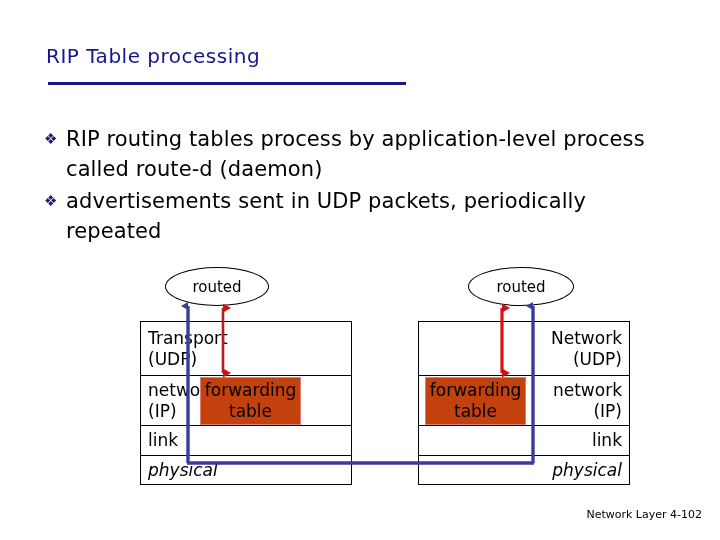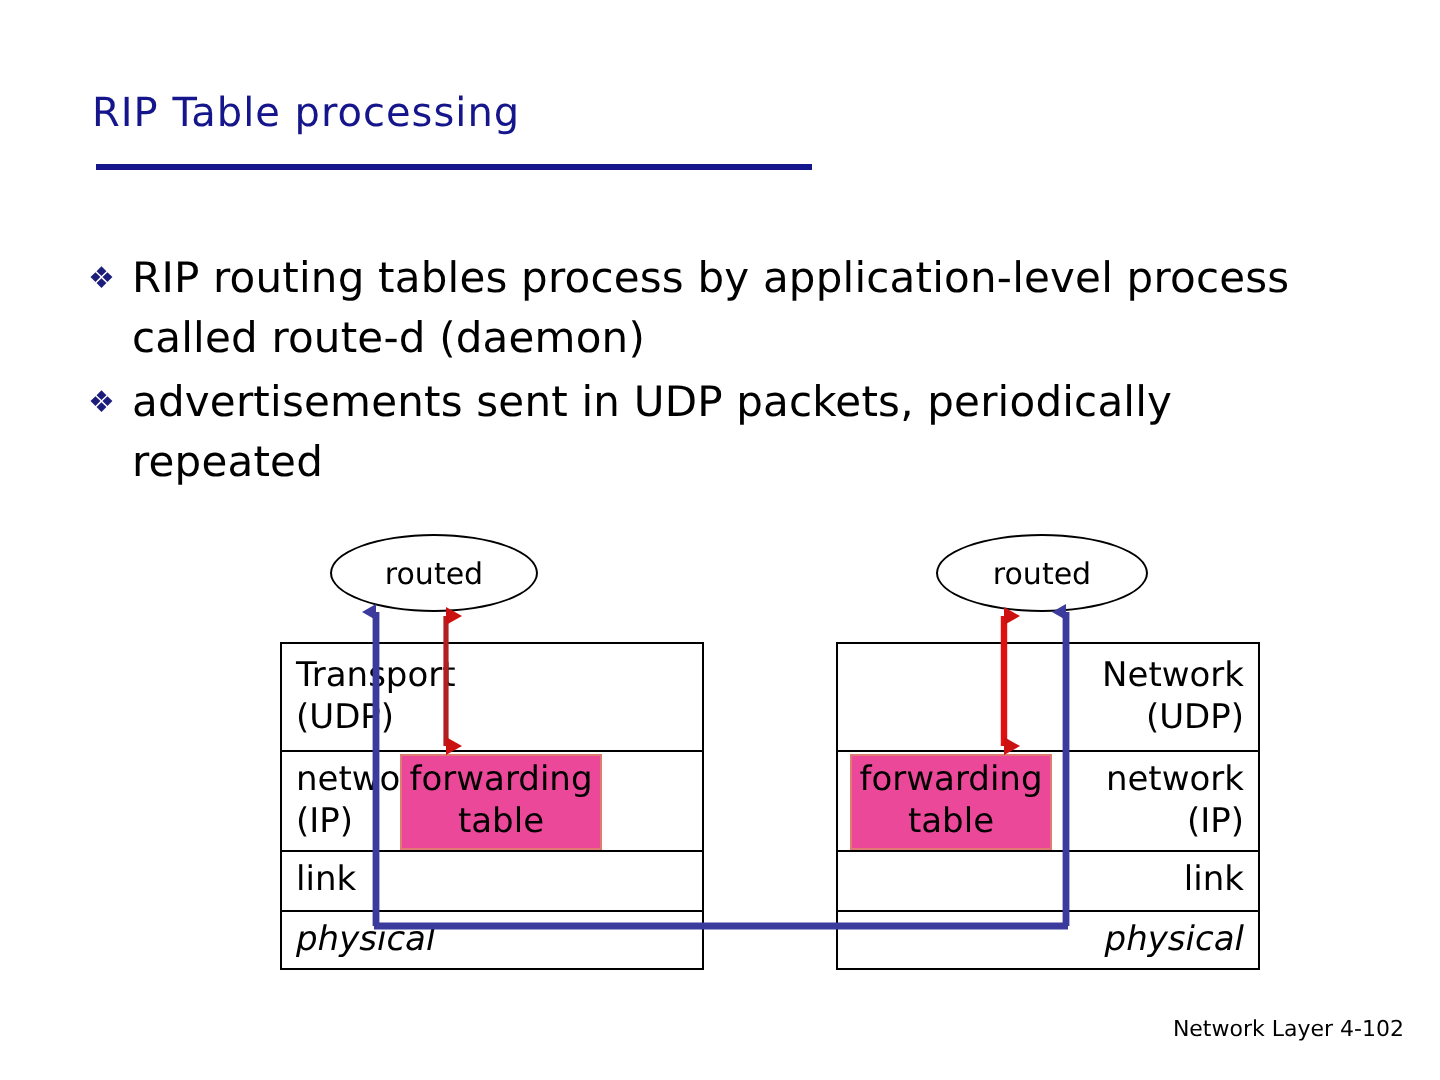--- a/index.html
+++ b/index.html
@@ -114,21 +114,21 @@
   .stack-left .srow .lbl { text-align: left; }
   .stack-right { }
   .stack-right .srow {
     justify-content: flex-end;
   }
   .stack-right .srow .lbl { text-align: right; }
 
   .ftable {
     position: absolute;
     border: 1.2px solid #e07b72;
-    background: #ec4899;
+    background: #c2410c;
     display: flex;
     align-items: center;
     justify-content: center;
     text-align: center;
     font-size: 17px;
     line-height: 21px;
     color: #000000;
     white-space: pre-line;
     z-index: 3;
   }

